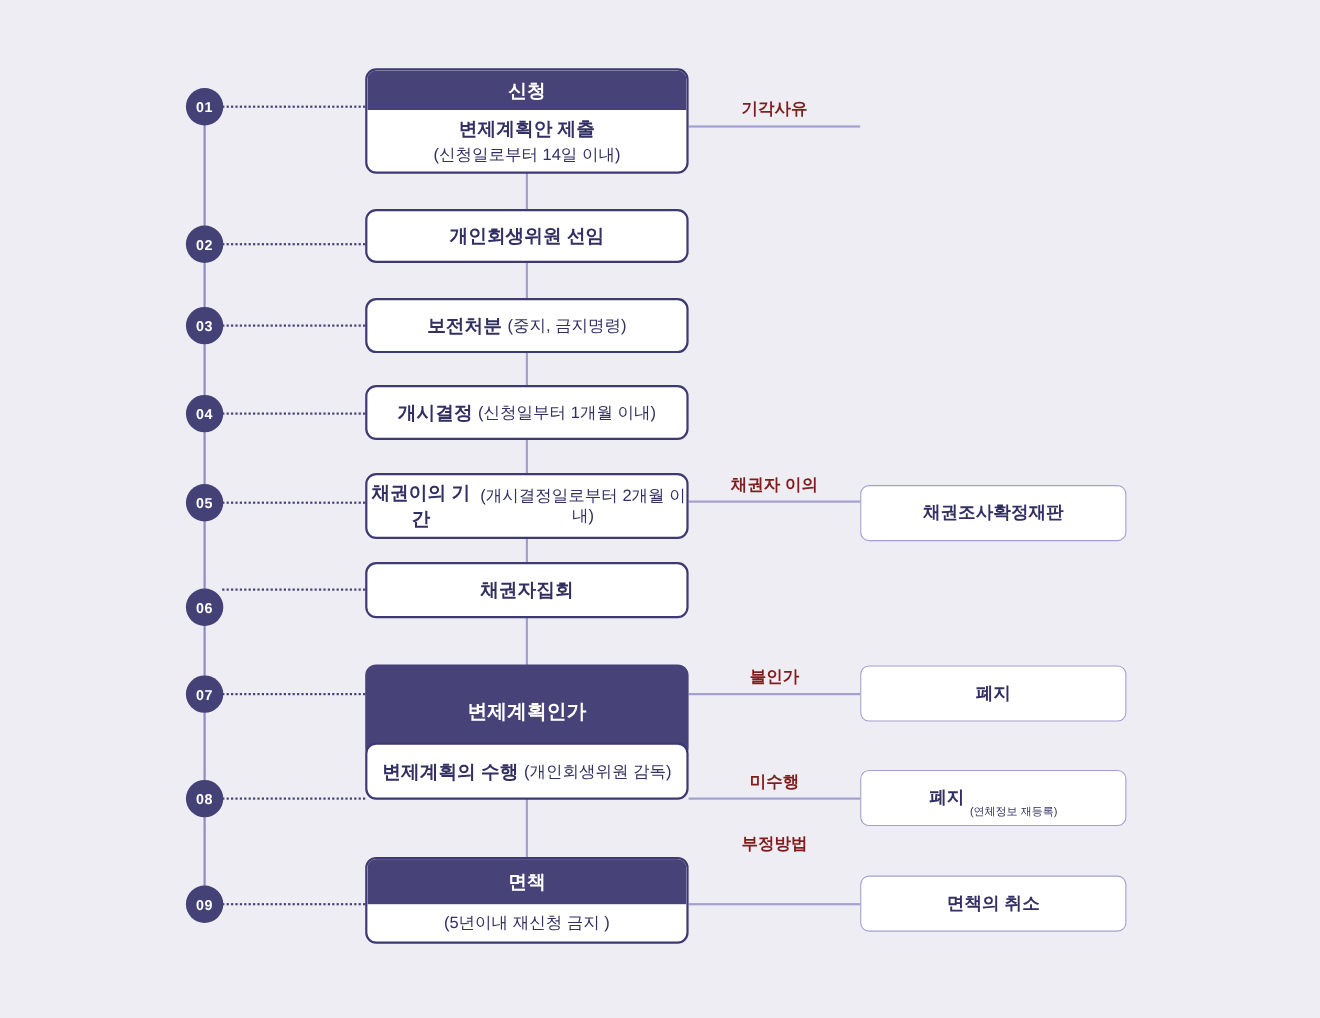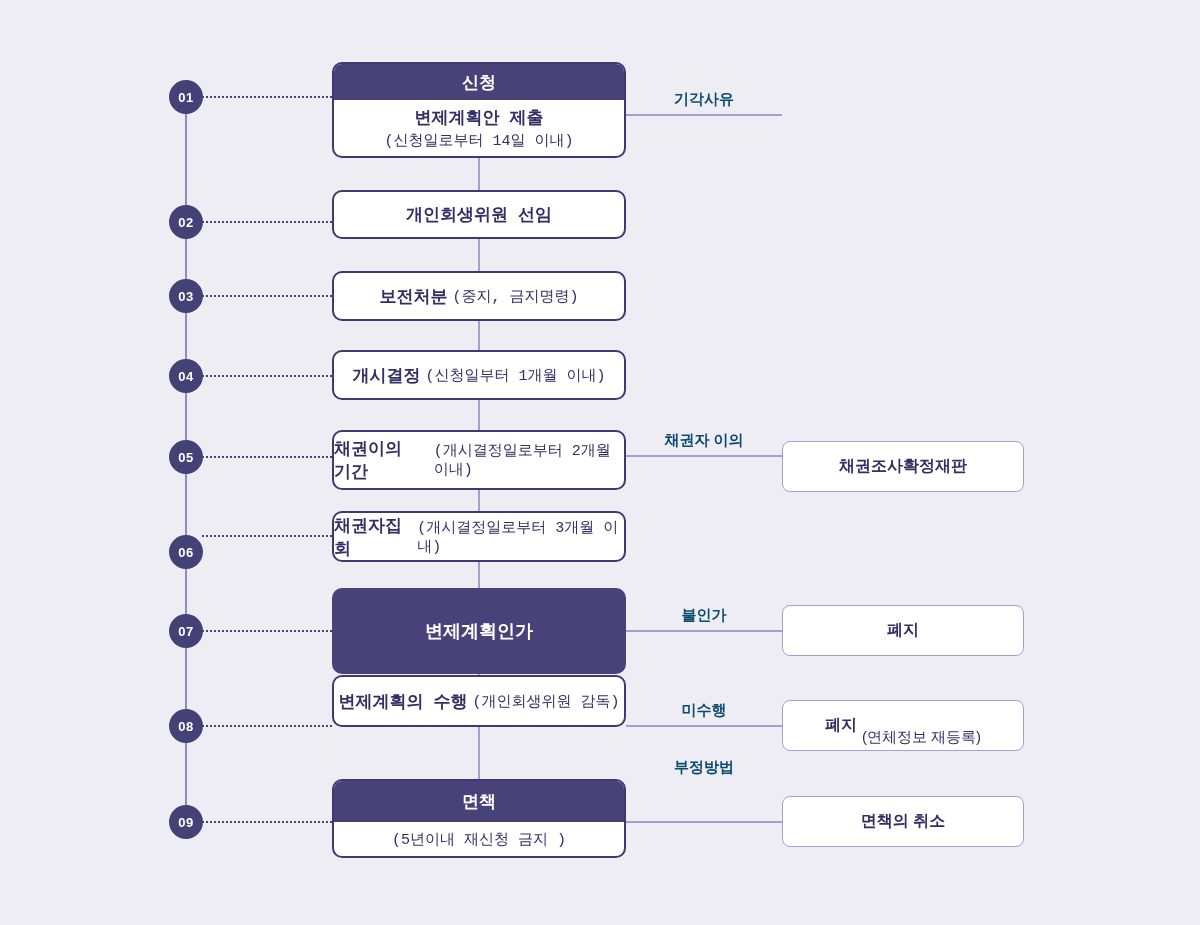--- a/index.html
+++ b/index.html
@@ -42,59 +42,58 @@
     border:2px solid #3d3a72;
     border-radius:10px;
     overflow:hidden;
     display:flex; flex-direction:column;
     z-index:1;
   }
   .main-box.dark {
     background:#474379;
     border-color:#474379;
     color:#ffffff;
-    align-items:center; justify-content:center;
+    align-items:center; justify-content:center;margin-top:16px;
   }
   .box-header {
     background:#474379; color:#ffffff;
     height:36px; flex:0 0 36px;
     display:flex; align-items:center; justify-content:center;
     font-size:17px; font-weight:700;
   }
   .box-body {
     flex:1 1 auto;
     display:flex; align-items:center; justify-content:center;
-    text-align:left;
-    font-family:Liberation Mono, monospace;
+    text-align:center;
   }
   .box-body.col { flex-direction:column; gap:2px; }
   .t { font-size:17px; font-weight:700; }
   .n { font-size:15px; font-weight:500; margin-left:5px; }
   .s { font-size:15px; font-weight:500; }
   .dark-t { font-size:18px; font-weight:700; color:#ffffff; }
   
   .branch-line {
     position:absolute; left:626px; width:156px; height:0;
     border-top:2px solid #a3a0d1; z-index:0;
   }
   .branch-label {
     position:absolute; left:626px; width:156px; height:20px;
     text-align:center; font-size:15px; font-weight:700;
-    color:#0c4a6e; z-index:1;
+    color:#7f1d1d; z-index:1;
   }
   .branch-box {
     position:absolute; left:782px; width:242px; height:51px;
     background:#ffffff;
     border:1.5px solid #a3a0d1;
     border-radius:8px;
     display:flex; align-items:center; justify-content:center;
     text-align:center; z-index:1;
   }
   .bt { font-size:16px; font-weight:700; }
-  .bn { font-size:15px; font-weight:500; margin-left:5px;margin-top:24px; }
+  .bn { font-size:10px; font-weight:500; margin-left:5px;margin-top:24px; }
 </style>
 </head>
 <body>
 
 <div class="canvas">
 
   <div class="rail"></div>
   <div class="spine"></div>
 
   <div class="circle" style="top:80px">01</div>
@@ -148,21 +147,20 @@
   <div class="main-box" style="top:430px;height:60px">
     <div class="box-body">
       <span class="t">채권이의 기간</span>
       <span class="n">(개시결정일로부터 2개월 이내)</span>
     </div>
   </div>
 
   <div class="main-box" style="top:511px;height:51px">
     <div class="box-body">
       <span class="t">채권자집회</span>
-      <span class="n">(개시결정일로부터 3개월 이내)</span>
     </div>
   </div>
 
   <div class="main-box dark" style="top:588px;height:86px">
     <span class="dark-t">변제계획인가</span>
   </div>
 
   <div class="main-box" style="top:675px;height:52px">
     <div class="box-body">
       <span class="t">변제계획의 수행</span>

